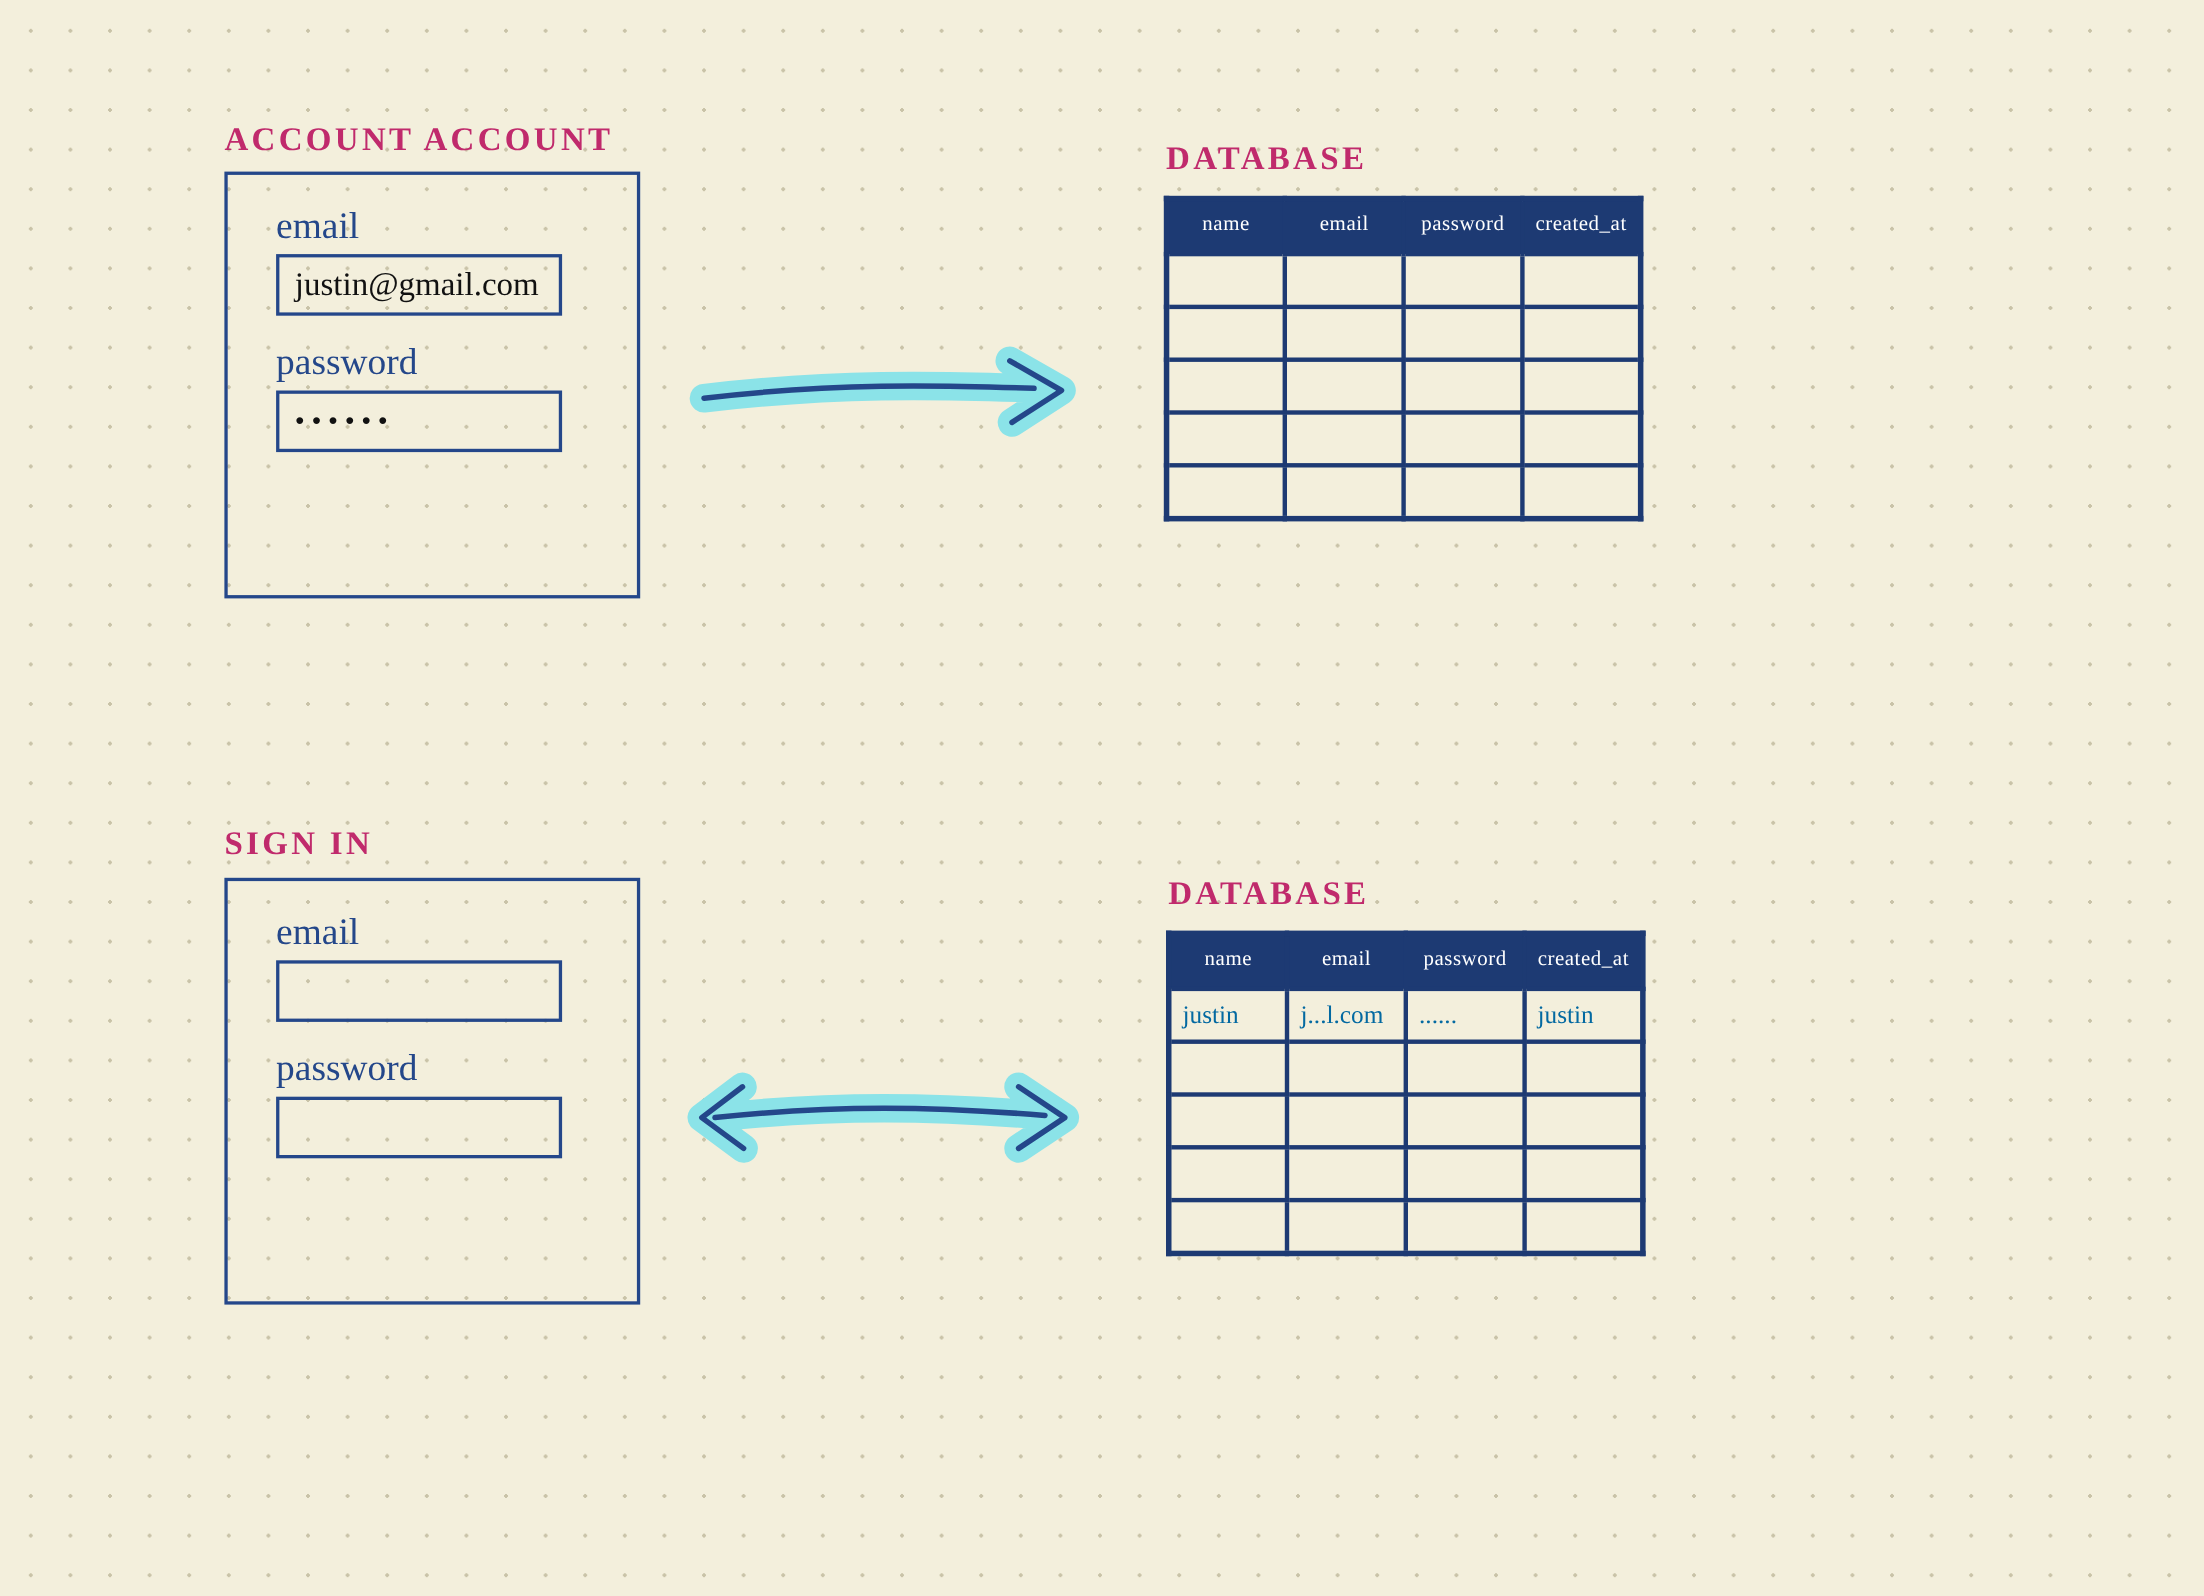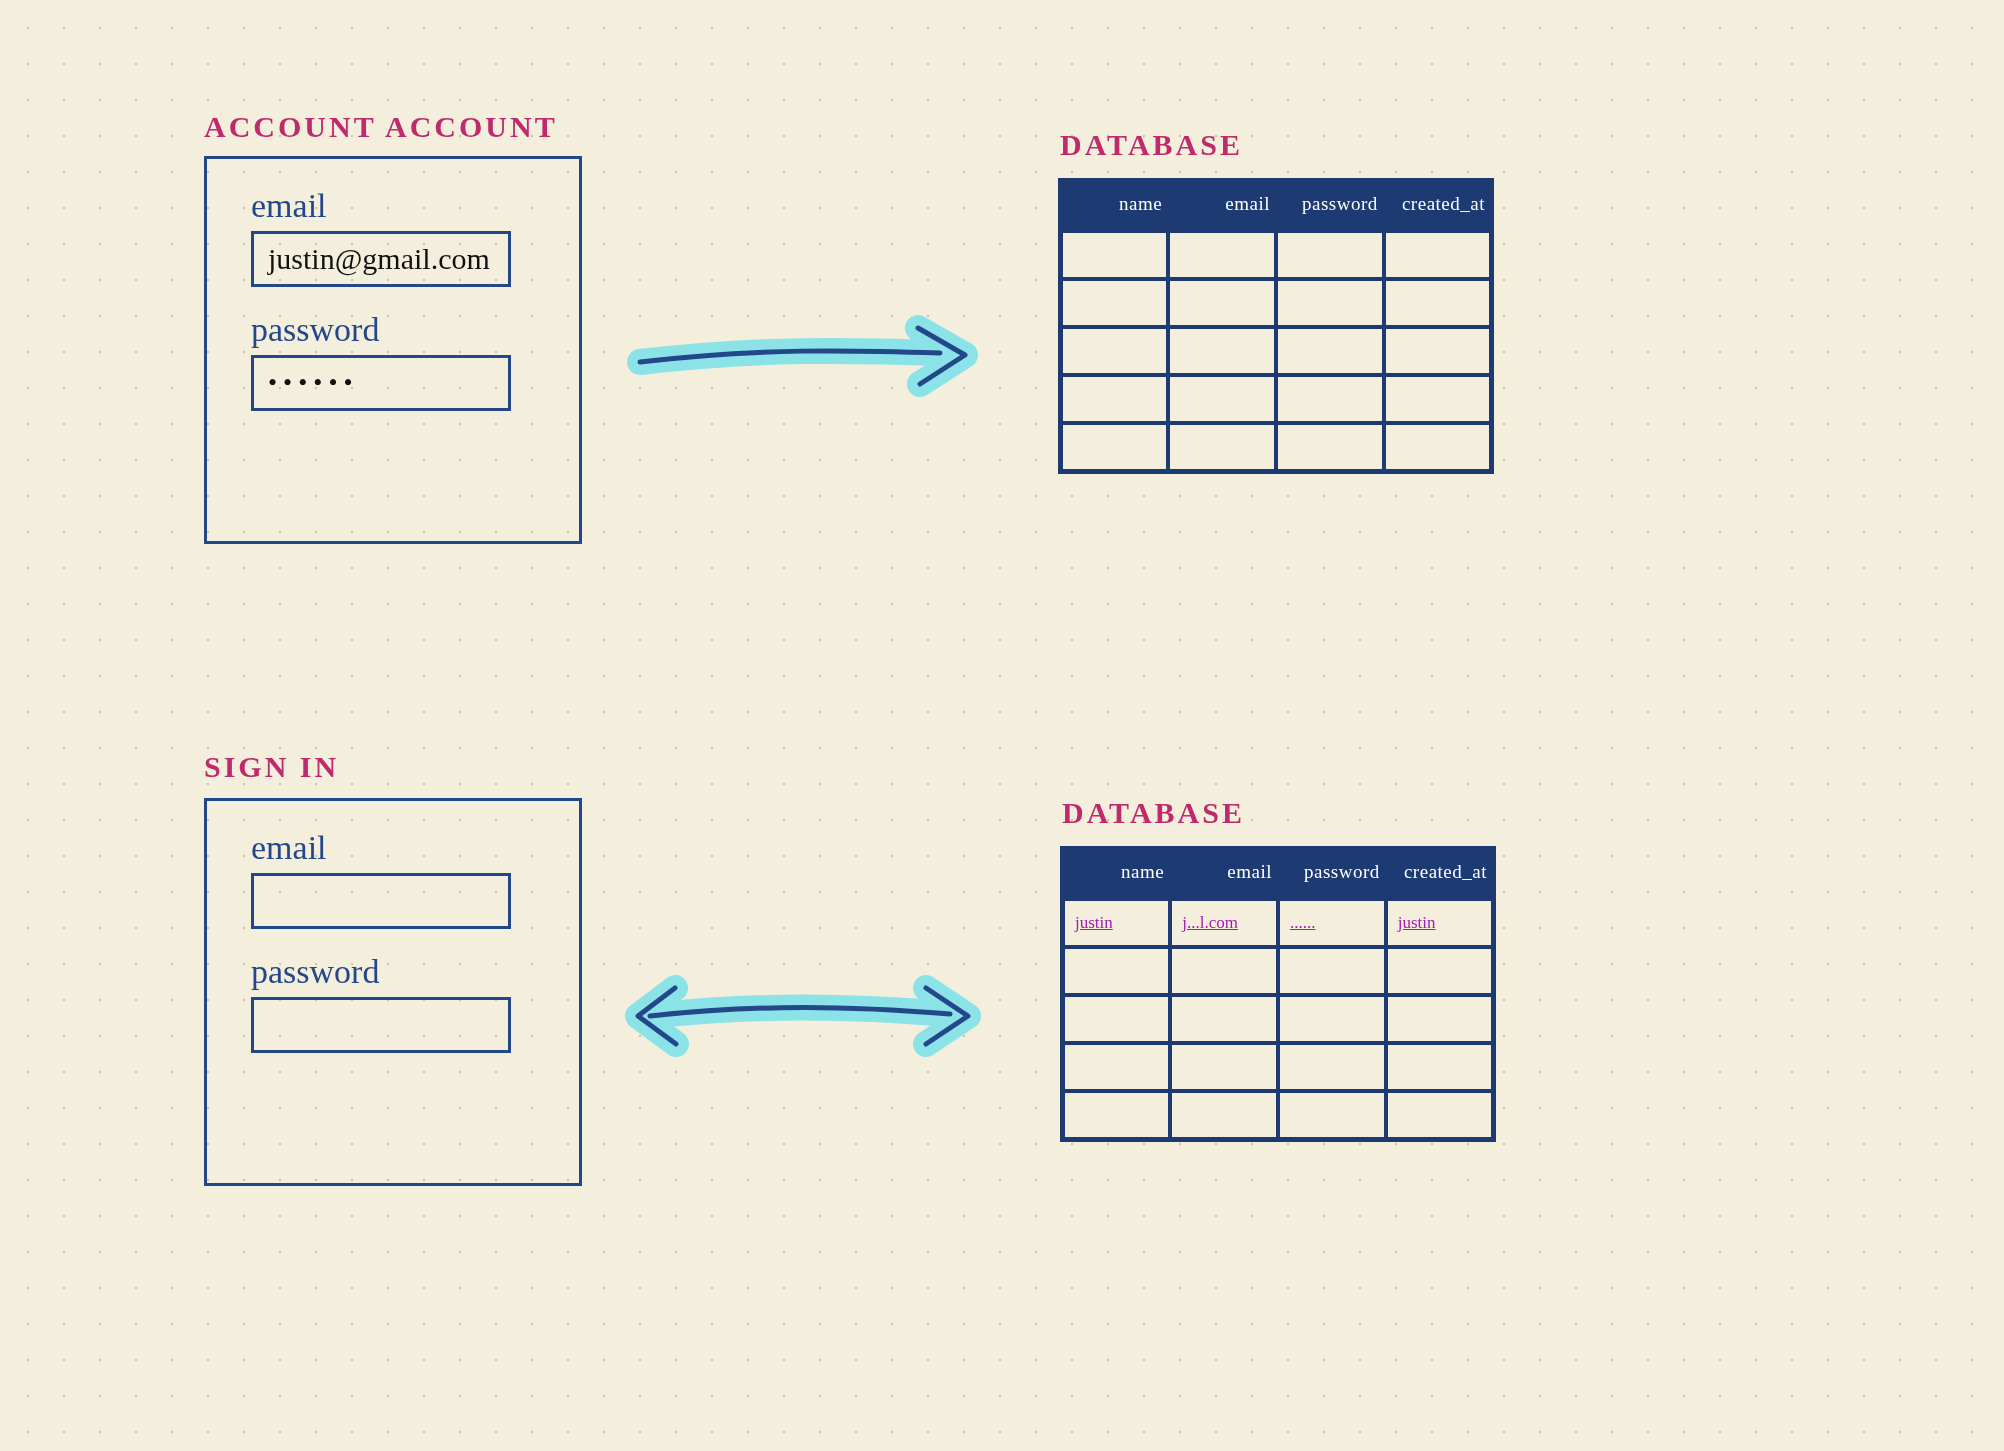--- a/index.html
+++ b/index.html
@@ -61,32 +61,30 @@
   }
   .db-table th{
     background:var(--ink-dark);
     color:#fff;
     font-weight:500;
     font-size:19px;
     font-family:var(--hand-font);
     padding:10px 4px 14px;
     border-right:4px solid var(--ink-dark);
     letter-spacing:0.5px;
-    text-align:right;
   }
   .db-table td{
     border:4px solid var(--ink-dark);
     height:48px;
-    font-size:17px;
-    font-family:var(--hand-font);
-    color:#a21caf;
+    font-size:23px;
+    font-family:var(--hand-font);
+    color:#0369a1;
     padding:2px 10px;
     vertical-align:middle;
     background:var(--paper);
-    text-decoration:underline;
   }
   .arrow-wrap{
     position:absolute;
   }
   .arrow-wrap svg{display:block;}
   .arrow-halo{
     stroke:var(--cyan);
     stroke-width:26;
     fill:none;
     stroke-linecap:round;

